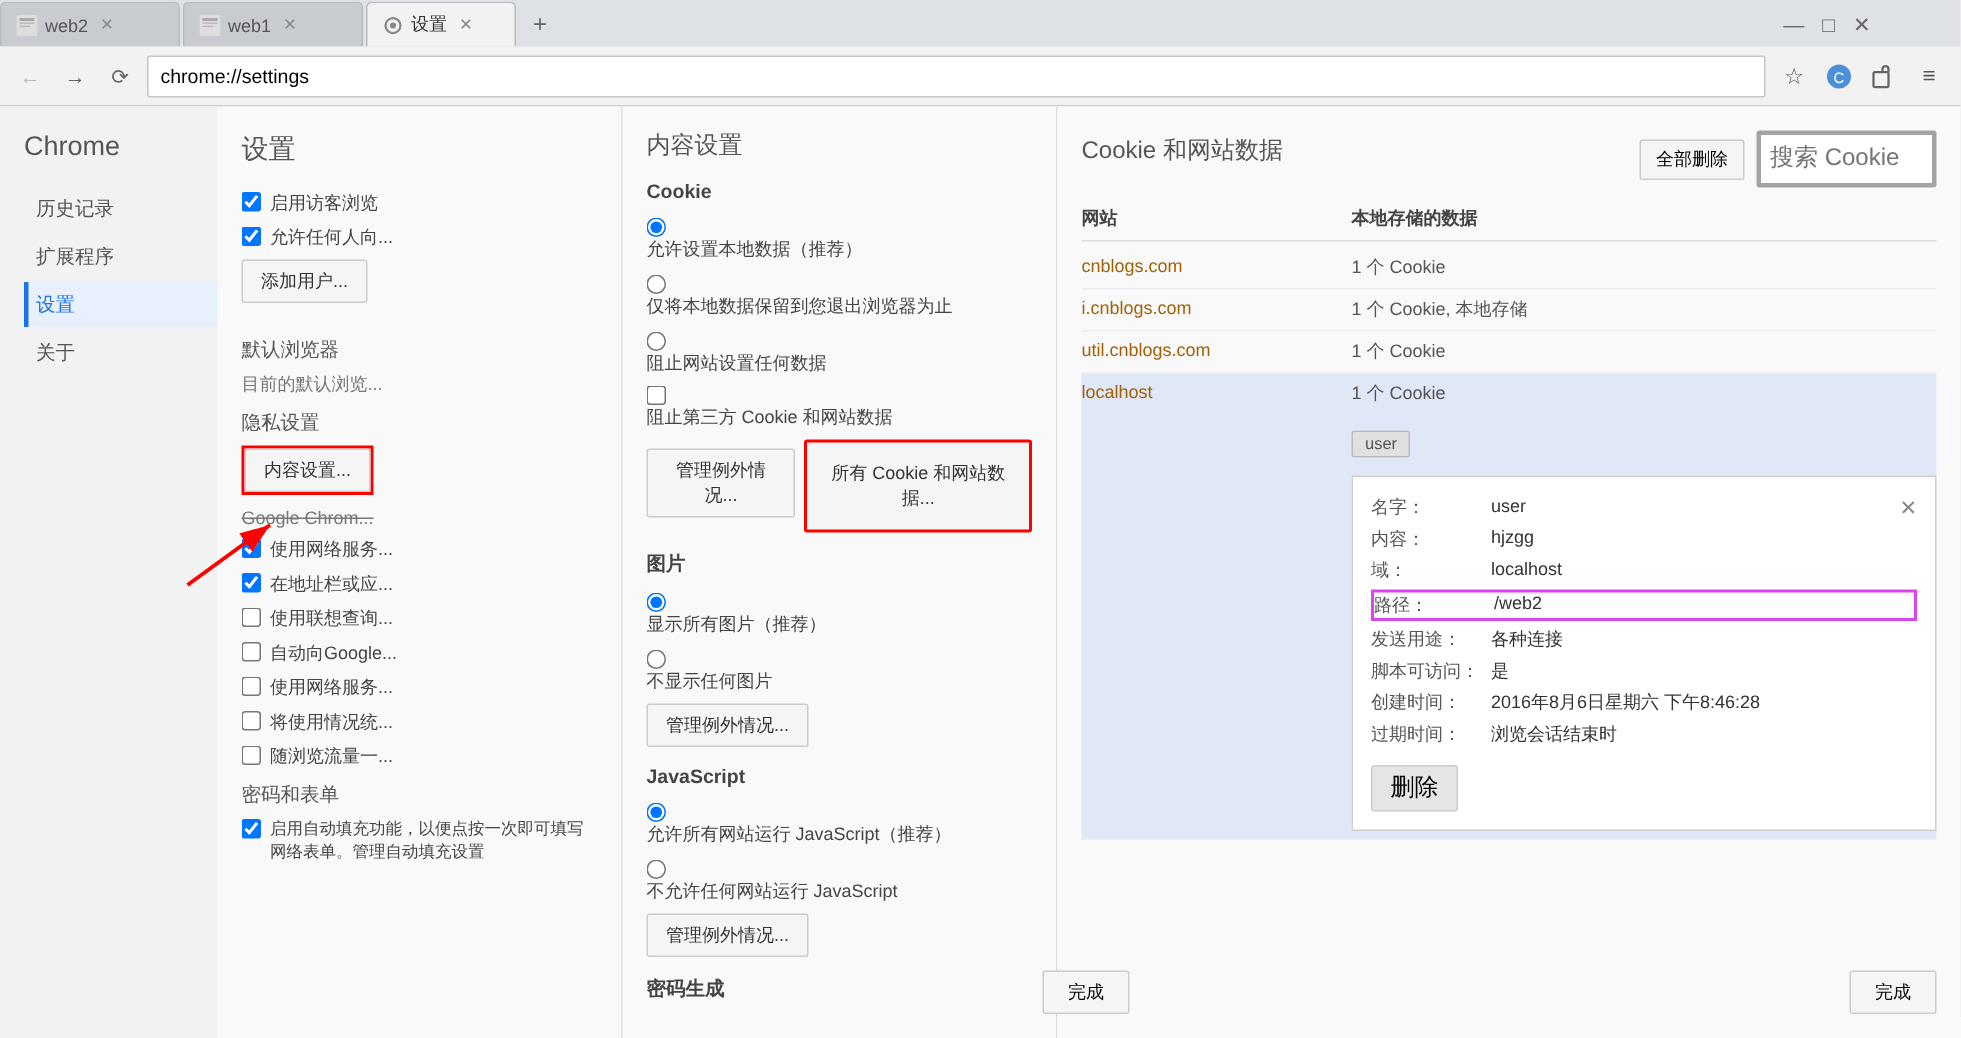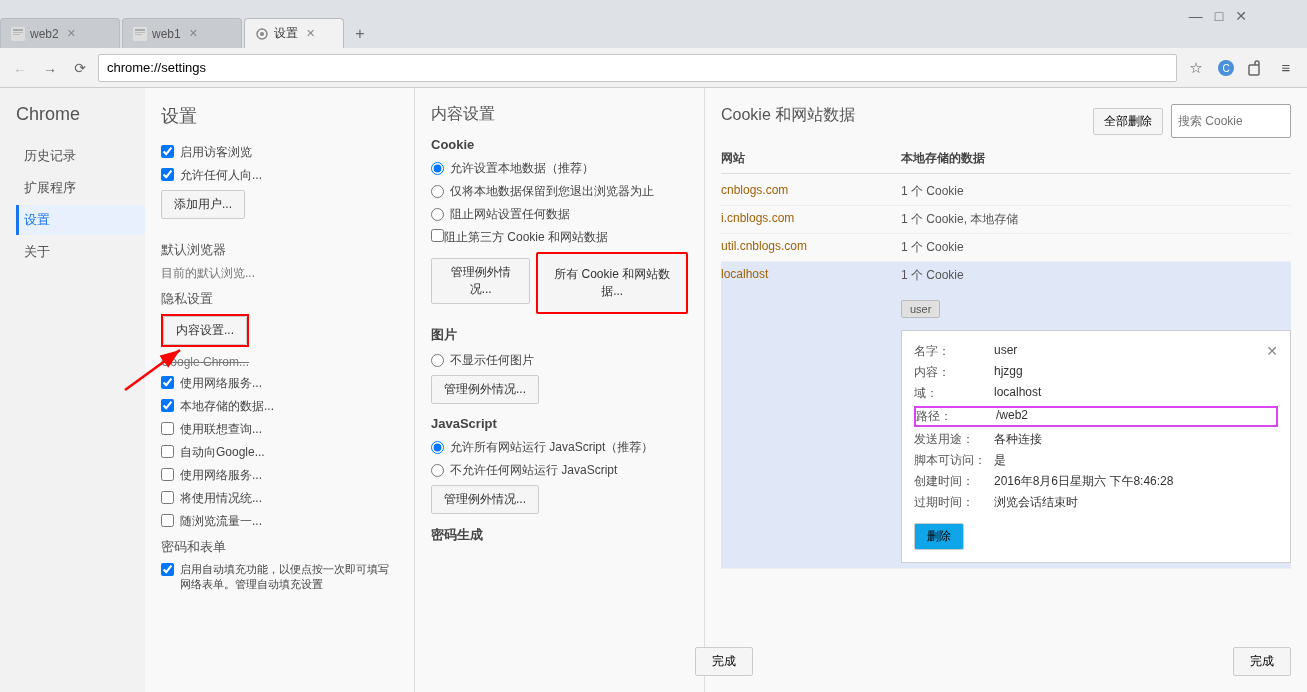--- a/index.html
+++ b/index.html
@@ -2,21 +2,21 @@
 <html><head>
   <meta charset="utf-8">
   <style>
     * { box-sizing: border-box; margin: 0; padding: 0; }
     body { font-family: 'Microsoft YaHei', Arial, sans-serif; font-size: 13px; background: #f2f2f2; color: #333; overflow: hidden; }
 
     
     .browser-frame { width: 1307px; height: 692px; background: #dee1e6; display: flex; flex-direction: column; }
 
     
-    .tab-bar { display: flex; align-items: flex-end; padding: 0 0 0 0; height: 48px; background: #dee1e6; }
+    .tab-bar { display: flex; align-items: flex-end; padding: 0 0 0 0; height: 31px; background: #dee1e6; }
     .tab { display: flex; align-items: center; height: 30px; padding: 0 10px; background: #c8ccd0; border-radius: 4px 4px 0 0; font-size: 12px; color: #555; cursor: pointer; min-width: 120px; border: 1px solid #b8bcc0; border-bottom: none; margin-right: 2px; }
     .tab.active { background: #f2f2f2; color: #333; }
     .tab .tab-favicon { width: 14px; height: 14px; margin-right: 5px; }
     .tab .tab-favicon svg { width: 14px; height: 14px; }
     .tab .tab-close { margin-left: 8px; font-size: 11px; color: #888; cursor: pointer; }
     .tab.settings-tab { min-width: 100px; }
     .new-tab-btn { width: 28px; height: 28px; display: flex; align-items: center; justify-content: center; font-size: 16px; color: #666; cursor: pointer; }
 
     
     .address-bar-row { display: flex; align-items: center; padding: 4px 8px; background: #f2f2f2; border-bottom: 1px solid #ccc; height: 40px; gap: 6px; }
@@ -42,46 +42,46 @@
     .checkbox-row input[type=checkbox] { margin-right: 6px; margin-top: 1px; }
     .btn { display: inline-block; padding: 5px 12px; background: #f5f5f5; border: 1px solid #ccc; border-radius: 2px; font-size: 12px; color: #333; cursor: pointer; }
     .section-label { font-size: 13px; color: #555; margin-bottom: 6px; margin-top: 8px; }
     .section-sublabel { font-size: 12px; color: #777; margin-bottom: 6px; }
     .strikethrough { text-decoration: line-through; }
 
     
     .content-panel { width: 290px; background: #f9f9f9; padding: 16px; border-right: 1px solid #ddd; overflow-y: auto; }
     .content-title { font-size: 16px; color: #555; margin-bottom: 12px; font-weight: normal; }
     .content-section-title { font-size: 13px; color: #444; margin-bottom: 8px; margin-top: 8px; font-weight: bold; }
-    .radio-row { display: flex; align-items: flex-start; margin-bottom: 6px; font-size: 12px; color: #444; }
+    .radio-row { display: flex; align-items: flex-start; margin-bottom: 6px; font-size: 12px; color: #444; flex-direction: column; }
     .radio-row input[type=radio] { margin-right: 6px; margin-top: 2px; }
     .manage-btn { margin-top: 6px; margin-bottom: 10px; }
     .all-cookies-btn { border: 2px solid red; display: inline-block; padding: 5px 12px; background: #f5f5f5; border-radius: 2px; font-size: 12px; color: #333; cursor: pointer; }
 
     
     .cookie-panel { flex: 1; background: #f9f9f9; padding: 16px; overflow-y: auto; position: relative; }
     .cookie-panel-title { font-size: 16px; color: #555; margin-bottom: 12px; font-weight: normal; }
     .cookie-table-header { display: flex; border-bottom: 1px solid #ddd; padding-bottom: 6px; margin-bottom: 4px; }
     .col-site { width: 180px; font-weight: bold; font-size: 12px; color: #444; }
     .col-data { flex: 1; font-weight: bold; font-size: 12px; color: #444; }
     .delete-all-btn { padding: 4px 10px; background: #f5f5f5; border: 1px solid #ccc; border-radius: 2px; font-size: 12px; cursor: pointer; }
-    .search-input { height: 26px; border: 1px solid #a3a3a3; border-radius: 2px; padding: 16px 6px; font-size: 12px; width: 120px; }
+    .search-input { height: 26px; border: 3px solid #a3a3a3; border-radius: 2px; padding: 16px 6px; font-size: 16px; width: 120px; }
     .site-row { display: flex; align-items: flex-start; padding: 5px 0; border-bottom: 1px solid #eee; font-size: 12px; }
     .site-name { width: 180px; color: #a16207; }
     .site-cookie-info { flex: 1; color: #555; }
     .site-row.selected { background: #e0e8f8; }
 
     
     .cookie-detail { background: white; border: 1px solid #ccc; padding: 12px; margin-top: 4px; font-size: 12px; }
     .cookie-tag { display: inline-block; background: #e0e0e0; border: 1px solid #bbb; padding: 2px 8px; border-radius: 2px; font-size: 11px; margin-bottom: 8px; }
     .detail-row { display: flex; margin-bottom: 4px; }
     .detail-label { width: 80px; color: #555; }
     .detail-value { color: #333; }
     .detail-row.path-row { border: 2px solid #d946ef; }
-    .delete-btn { margin-top: 8px; padding: 4px 12px; background: #0ea5e9; border: 1px solid #ccc; border-radius: 2px; font-size: 12px; cursor: pointer; }
+    .delete-btn { margin-top: 8px; padding: 4px 12px; background: #e5e5e5; border: 1px solid #ccc; border-radius: 2px; font-size: 16px; cursor: pointer; }
     .done-btn { padding: 5px 16px; background: #f5f5f5; border: 1px solid #ccc; border-radius: 2px; font-size: 12px; cursor: pointer; }
     .close-panel-btn { position: absolute; top: 12px; right: 12px; font-size: 14px; color: #888; cursor: pointer; }
   </style>
 </head>
 <body>
 
 <div class="browser-frame" style="position:relative;">
 
   <div class="tab-bar">
 
@@ -199,21 +199,21 @@
       </div>
 
       <div class="section-sublabel strikethrough">Google Chrom...</div>
       
       <div class="checkbox-row">
         <input type="checkbox" checked="" style="">
         <span>使用网络服务...</span>
       </div>
       <div class="checkbox-row">
         <input type="checkbox" checked="" style="">
-        <span>本地存储的数据...</span>
+        <span>在地址栏或应...</span>
       </div>
       <div class="checkbox-row">
         <input type="checkbox" style="">
         <span>使用联想查询...</span>
       </div>
       <div class="checkbox-row">
         <input type="checkbox" style="">
         <span>自动向Google...</span>
       </div>
       <div class="checkbox-row">
@@ -257,20 +257,24 @@
         <input type="checkbox" style="">
         <span>阻止第三方 Cookie 和网站数据</span>
       </div>
 
       <div style="display:flex; gap:6px; margin-top:6px; margin-bottom:12px;">
         <button class="btn manage-btn">管理例外情况...</button>
         <button class="all-cookies-btn">所有 Cookie 和网站数据...</button>
       </div>
 
       <div class="content-section-title">图片</div>
+      <div class="radio-row">
+        <input type="radio" name="images" checked="" style="">
+        <span>显示所有图片（推荐）</span>
+      </div>
       <div class="radio-row">
         <input type="radio" name="images" style="">
         <span>不显示任何图片</span>
       </div>
       <div style="margin-bottom:12px;">
         <button class="btn">管理例外情况...</button>
       </div>
 
       <div class="content-section-title">JavaScript</div>
       <div class="radio-row">

